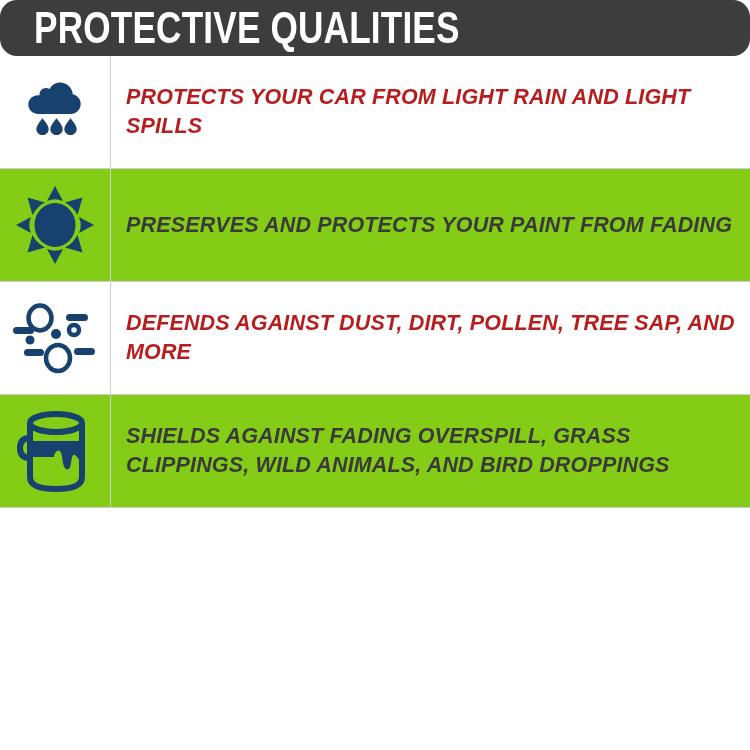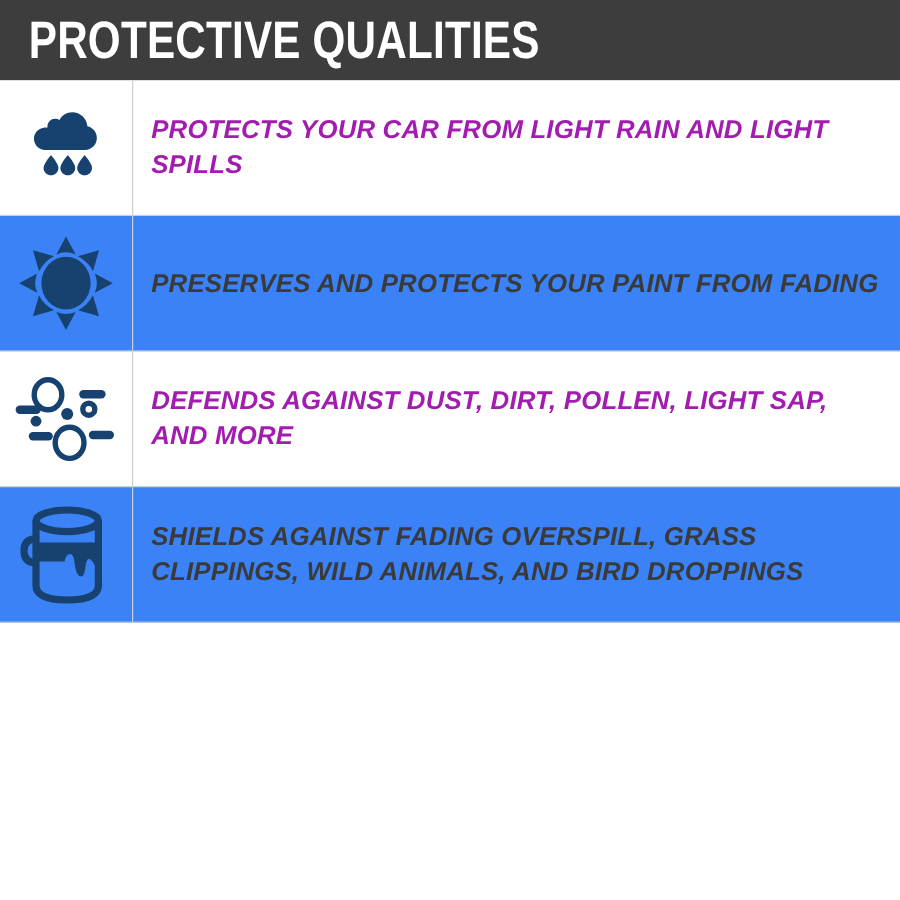--- a/index.html
+++ b/index.html
@@ -16,26 +16,27 @@
   #infographic {
     width: 750px;
     height: 750px;
     position: relative;
     background: #ffffff;
     box-sizing: border-box;
   }
 
   
   .header {
-    height: 67px;
+    height: 56px;
     background: #3d3d3d;
     display: flex;
     align-items: center;
-    padding-left: 24px;
+    padding-left: 34px;
     box-sizing: border-box;
+    border-radius: 17px;
   }
   .header-title {
     color: #ffffff;
     font-family: "Liberation Sans Narrow", "Liberation Sans", sans-serif;
     font-weight: 700;
     font-size: 44px;
     line-height: 44px;
     letter-spacing: 0.2px;
     transform: scaleX(0.80);
     transform-origin: left center;
@@ -48,21 +49,21 @@
   }
   .row {
     display: flex;
     align-items: center;
     height: 113px;
     box-sizing: border-box;
     position: relative;
     border-bottom: 1px solid #c9cfd8;
   }
   .row.alt {
-    background: #3b82f6;
+    background: #84cc16;
   }
   .row.plain {
     background: #ffffff;
   }
   .row-icon {
     width: 111px;
     min-width: 111px;
     height: 100%;
     display: flex;
     align-items: center;
@@ -77,21 +78,21 @@
     flex: 1;
     padding-left: 15px;
     padding-right: 14px;
     font-style: italic;
     font-weight: 700;
     font-size: 21.5px;
     line-height: 29px;
     letter-spacing: 0.15px;
     box-sizing: border-box;
   }
-  .text-blue { color: #a21caf; }
+  .text-blue { color: #b91c1c; }
   .text-dark { color: #3a3a3a; }
 
   .footer-strip {
     height: 14px;
     background: #ffffff;
   }
 </style>
 </head>
 <body>
 
@@ -153,21 +154,21 @@
               <rect x="55" y="15" width="22" height="7" rx="3.5"></rect>
               <rect x="2" y="28" width="21" height="7" rx="3.5"></rect>
               <rect x="13" y="50" width="20" height="7" rx="3.5"></rect>
               <rect x="63" y="49" width="21" height="7" rx="3.5"></rect>
               <circle cx="45" cy="35" r="5"></circle>
               <circle cx="19" cy="41" r="4.5"></circle>
             </g>
           </svg>
         </span>
       </div>
-      <div class="row-text text-blue">DEFENDS AGAINST DUST, DIRT, POLLEN, LIGHT SAP, AND MORE</div>
+      <div class="row-text text-blue">DEFENDS AGAINST DUST, DIRT, POLLEN, TREE SAP, AND MORE</div>
     </div>
 
     <div class="row alt">
       <div class="row-icon">
         <span>
           <svg width="86" height="88" viewBox="0 0 86 88" xmlns="http://www.w3.org/2000/svg">
             <g fill="none" stroke="#17416e" stroke-width="6" stroke-linejoin="round">
               <path d="M18 16 L18 70 Q18 82 44 82 Q70 82 70 70 L70 16"></path>
               <ellipse cx="44" cy="16" rx="26" ry="9"></ellipse>
               <path d="M18 31 Q8 31 8 41 Q8 51 18 51"></path>

